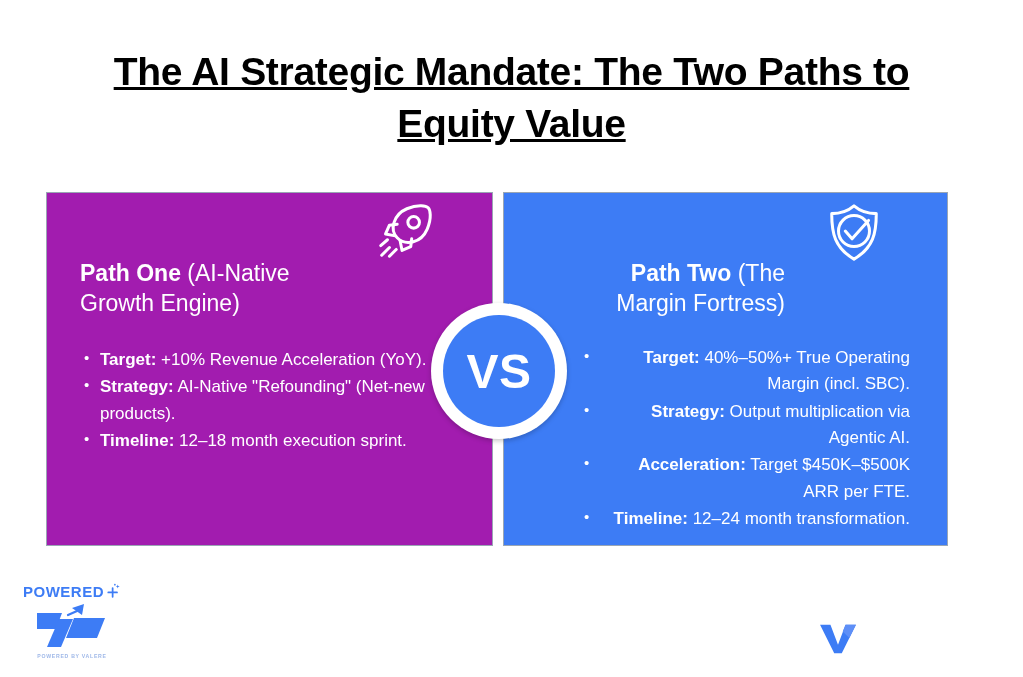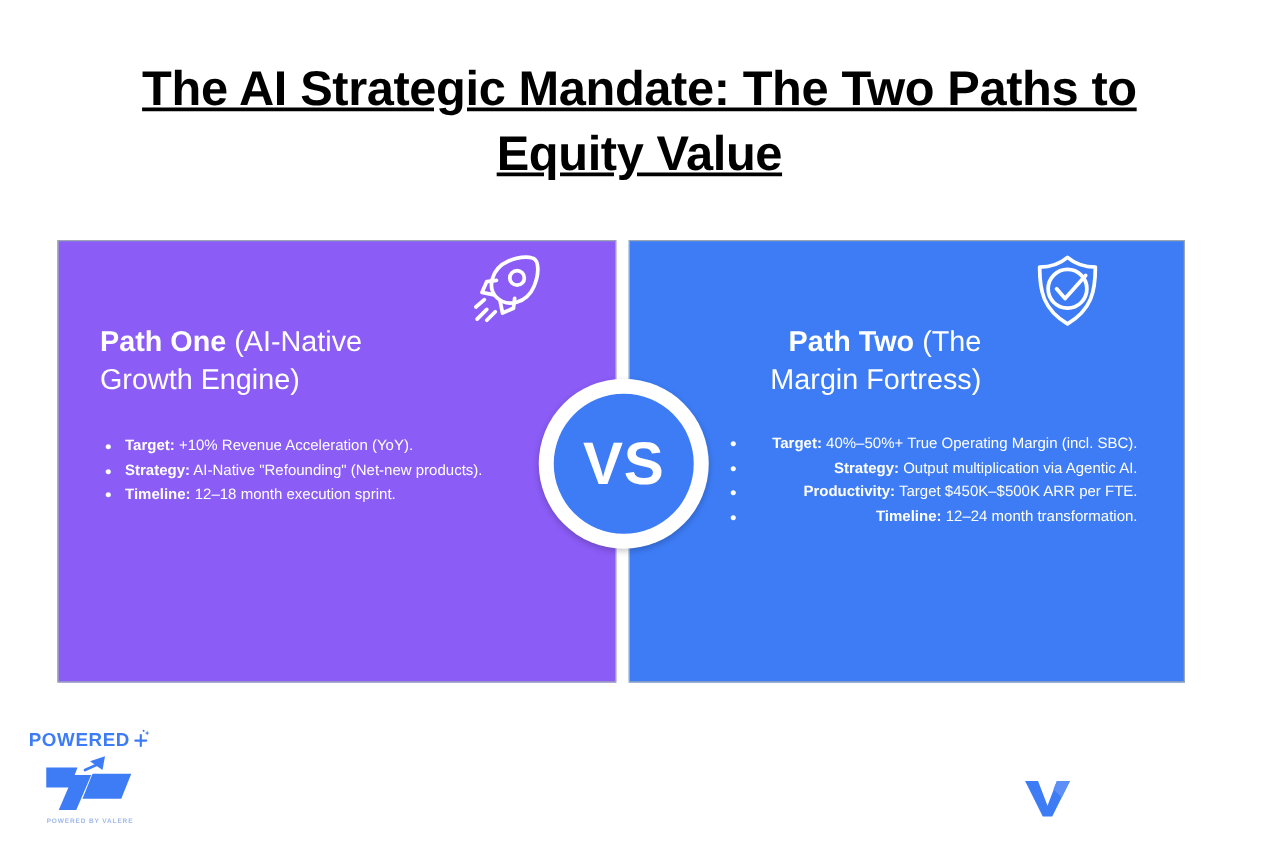--- a/index.html
+++ b/index.html
@@ -20,39 +20,39 @@
     letter-spacing:-0.3px;
     text-decoration:underline;
   }
 
   
   .panel {
     position:absolute; top:192px; height:354px;
     border:1px solid #9aa6b4;
     overflow:hidden;
   }
-  .panel-left  { left:46px;  width:447px; background:#8b5cf6; }
+  .panel-left  { left:46px;  width:447px; background:#a21caf; }
   .panel-right { left:503px; width:445px; background:#3d7cf5;text-align:right; }
 
   .panel-head {
     position:absolute; top:65px;
     font-size:23px; line-height:1.32; color:#ffffff;
     font-weight:normal;
   }
   .panel-head b { font-weight:bold; }
   .head-left  { left:33px; width:255px; }
   .head-right { left:76px; width:205px; }
 
   .panel-icon { position:absolute; top:8px; }
   .icon-left  { right:58px; }
   .icon-right { right:62px; }
 
   ul.bullets {
     position:absolute; list-style:none;
-    font-size:12px; line-height:1.55; color:#ffffff;
+    font-size:17px; line-height:1.55; color:#ffffff;
   }
   .bul-left  { left:33px; top:154px; width:392px; }
   .bul-right { left:76px; top:152px; width:330px; }
   ul.bullets li {
     position:relative; padding-left:20px; margin-bottom:1px;
   }
   ul.bullets li::before {
     content:"\2022"; position:absolute; left:4px; top:-1px;
     font-size:15px; color:#ffffff;
   }
@@ -134,21 +134,21 @@
       <svg width="62" height="64" viewBox="0 0 64 66" fill="none" stroke="#ffffff" stroke-width="3.1" stroke-linecap="round" stroke-linejoin="round">
         <path d="M32 5 C25 11 16 13 9 13 C9 33 12 48 32 60 C52 48 55 33 55 13 C48 13 39 11 32 5 Z"></path>
         <circle cx="32" cy="31" r="16"></circle>
         <path d="M23 31 L30 39 L47 20"></path>
       </svg>
     </div>
 
     <ul class="bullets bul-right">
       <li><b>Target:</b><span> 40%–50%+ True Operating Margin (incl. SBC).</span></li>
       <li><b>Strategy:</b><span> Output multiplication via Agentic AI.</span></li>
-      <li><b>Productivity:</b><span> Target $450K–$500K ARR per FTE.</span></li>
+      <li><b>Acceleration:</b><span> Target $450K–$500K ARR per FTE.</span></li>
       <li><b>Timeline:</b><span> 12–24 month transformation.</span></li>
     </ul>
   </div>
 
   <div class="vs-wrap">
     <div class="vs-ring"></div>
     <div class="vs-core">
       <span class="vs-text">VS</span>
     </div>
   </div>

